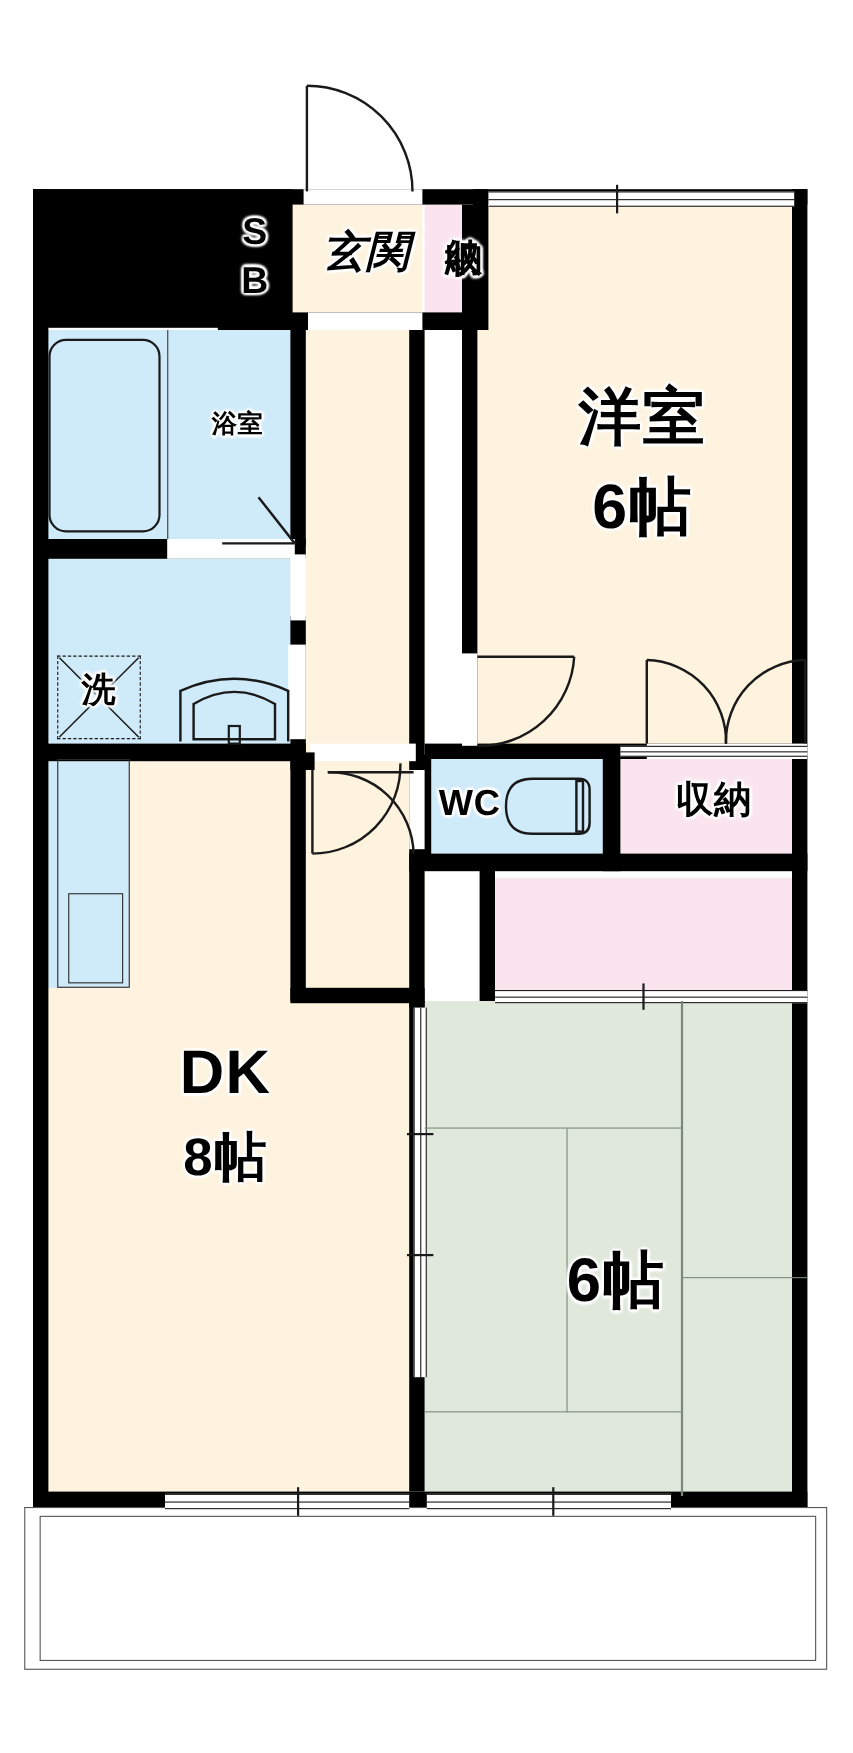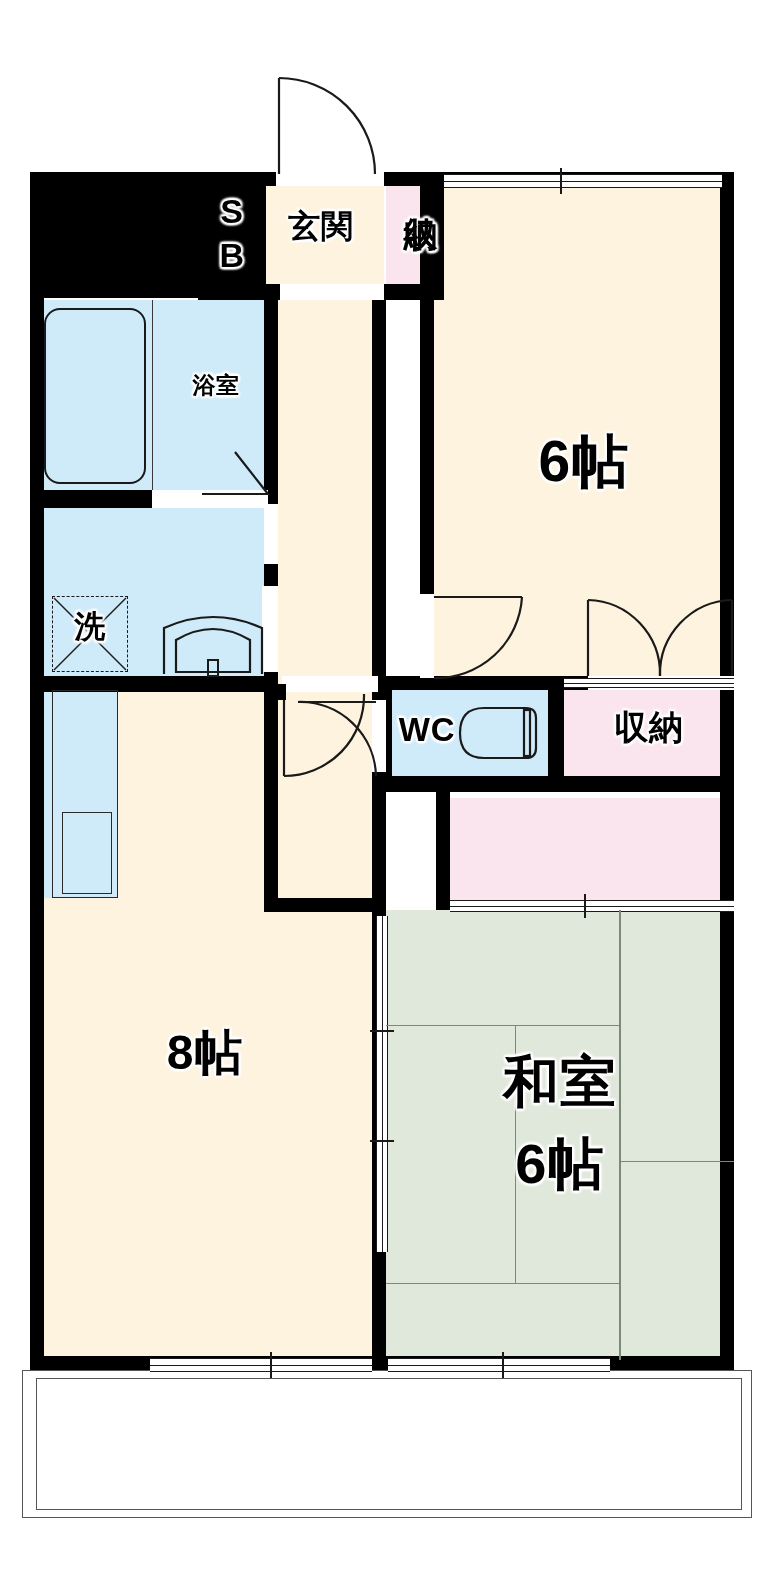--- a/index.html
+++ b/index.html
@@ -203,34 +203,35 @@
   <svg class="abs" style="left:282px;top:692px;width:84px;height:86px;" viewBox="0 0 84 86">
     <line class="leaf" x1="2" y1="2" x2="2" y2="84"></line>
     <path class="swing" d="M82,2 A80,80 0 0 1 2,84"></path>
   </svg>
 
   <div class="abs f-wall" style="left:264px;top:684px;width:22px;height:16px;"></div>
 
   <div class="lbl" style="left:206px;top:190px;width:52px;font-size:34px;line-height:1.28;">S
 B</div>
 
-  <div class="lbl" style="left:258px;top:210px;width:126px;font-size:32px;">玄関</div>
+  <div class="lbl" style="left:270px;top:210px;width:126px;font-size:39px;font-style:italic;">玄関</div>
 
   <div class="lbl lbl-v" style="left:390px;top:190px;width:48px;font-size:34px;">収納</div>
 
   <div class="lbl" style="left:158px;top:373px;width:116px;font-size:23px;">浴室</div>
 
 
   <div class="lbl" style="left:52px;top:611px;width:76px;font-size:31px;">洗</div>
 
   <div class="lbl" style="left:392px;top:713px;width:70px;font-size:33px;">WC</div>
 
+  <div class="lbl" style="left:434px;top:350px;width:300px;font-size:57px;">洋室</div>
   <div class="lbl" style="left:434px;top:432px;width:300px;font-size:57px;">6帖</div>
 
   <div class="lbl" style="left:564px;top:710px;width:170px;font-size:34px;">収納</div>
 
 
+  <div class="lbl" style="left:36px;top:946px;width:338px;font-size:56px;">DK</div>
   <div class="lbl" style="left:36px;top:1028px;width:338px;font-size:48px;">8帖</div>
 
-  <div class="lbl" style="left:386px;top:1053px;width:348px;font-size:56px;">和室</div>
   <div class="lbl" style="left:386px;top:1135px;width:348px;font-size:56px;">6帖</div>
 
 </div>
 
 </body></html>

